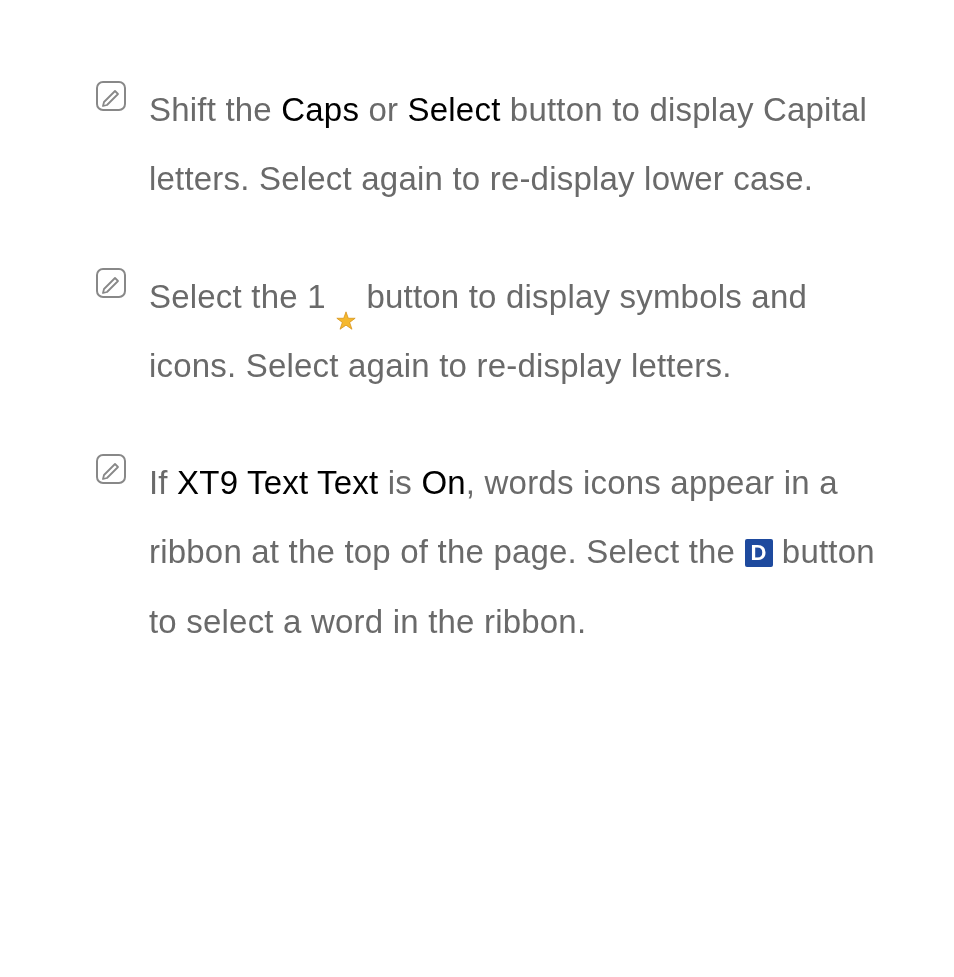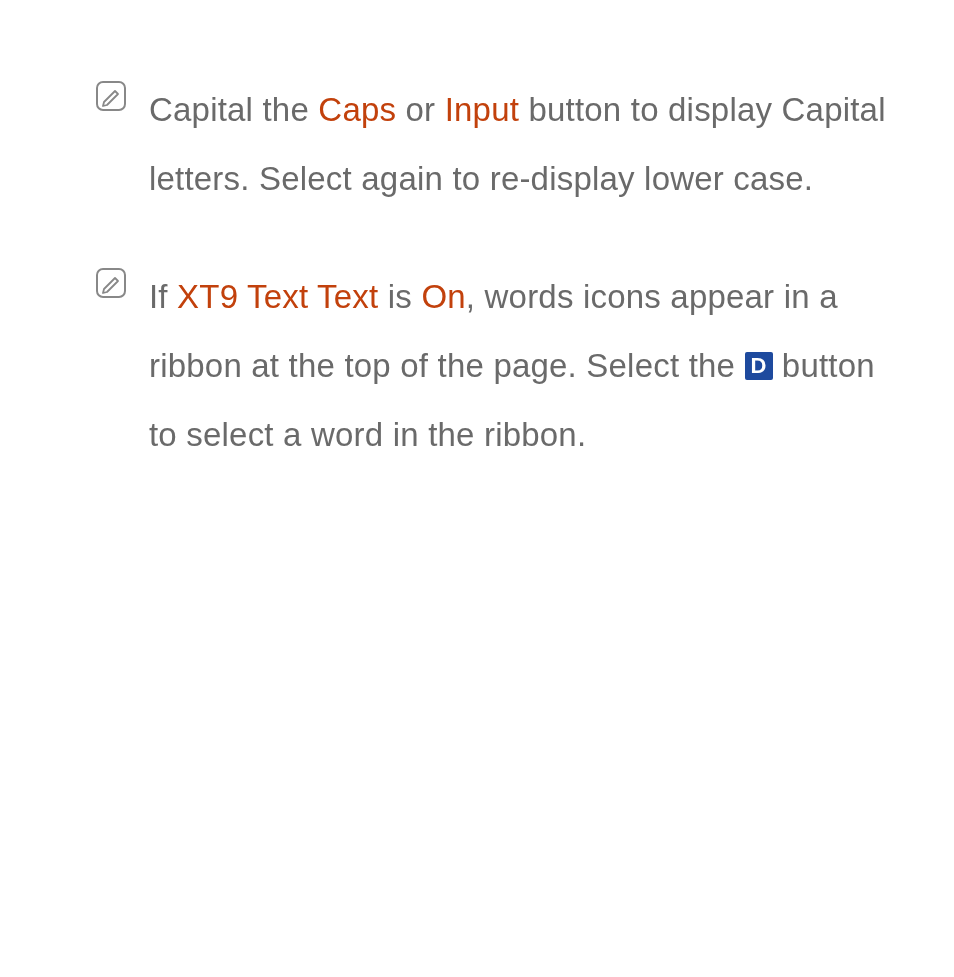--- a/index.html
+++ b/index.html
@@ -26,21 +26,21 @@
       margin-right: 22px;
       margin-top: 5px;
     }
     .note-text {
       font-size: 33px;
       line-height: 2.1;
       color: #6a6a6a;
       letter-spacing: 0.2px;
     }
     .highlight {
-      color: #c2410c;
+      color: #000000;
     }
     .star-icon {
       display: inline-block;
       vertical-align: middle;
       width: 22px;
       height: 22px;
       position: relative;
       top: -2px;
     }
     .d-button {
@@ -64,23 +64,34 @@
 
 <div>
 
   <div class="note-item">
     <span class="note-icon">
       <svg viewBox="0 0 32 32" width="32" height="32">
         <rect x="2" y="2" width="28" height="28" rx="6" ry="6" fill="none" stroke="#888" stroke-width="2"></rect>
         <path d="M 9 22 L 20 11 L 23 14 L 12 25 L 8 26 L 9 22 Z" fill="none" stroke="#888" stroke-width="1.8" stroke-linejoin="round"></path>
       </svg>
     </span>
-    <p class="note-text"><span>Capital the </span><span class="highlight">Caps</span><span> or </span><span class="highlight">Input</span><span> button to display Capital letters. Select again to re-display lower case.</span></p>
+    <p class="note-text"><span>Shift the </span><span class="highlight">Caps</span><span> or </span><span class="highlight">Select</span><span> button to display Capital letters. Select again to re-display lower case.</span></p>
   </div>
 
+  <div class="note-item">
+    <span class="note-icon">
+      <svg viewBox="0 0 32 32" width="32" height="32">
+        <rect x="2" y="2" width="28" height="28" rx="6" ry="6" fill="none" stroke="#888" stroke-width="2"></rect>
+        <path d="M 9 22 L 20 11 L 23 14 L 12 25 L 8 26 L 9 22 Z" fill="none" stroke="#888" stroke-width="1.8" stroke-linejoin="round"></path>
+      </svg>
+    </span>
+    <p class="note-text"><span>Select the 1 </span><span class="star-icon"><svg viewBox="0 0 24 24" width="22" height="22">
+            <path d="M12 2 L14.5 9 L22 9 L16 13.5 L18.5 21 L12 16.5 L5.5 21 L8 13.5 L2 9 L9.5 9 Z" fill="#f5b82e" stroke="#d49016" stroke-width="0.8"></path>
+          </svg></span><span> button to display symbols and icons. Select again to re-display letters.</span></p>
+  </div>
 
   <div class="note-item">
     <span class="note-icon">
       <svg viewBox="0 0 32 32" width="32" height="32">
         <rect x="2" y="2" width="28" height="28" rx="6" ry="6" fill="none" stroke="#888" stroke-width="2"></rect>
         <path d="M 9 22 L 20 11 L 23 14 L 12 25 L 8 26 L 9 22 Z" fill="none" stroke="#888" stroke-width="1.8" stroke-linejoin="round"></path>
       </svg>
     </span>
     <p class="note-text"><span>If </span><span class="highlight">XT9 Text Text</span><span> is </span><span class="highlight">On</span><span>, words icons appear in a ribbon at the top of the page. Select the </span><span class="d-button">D</span><span> button to select a word in the ribbon.</span></p>
   </div>

